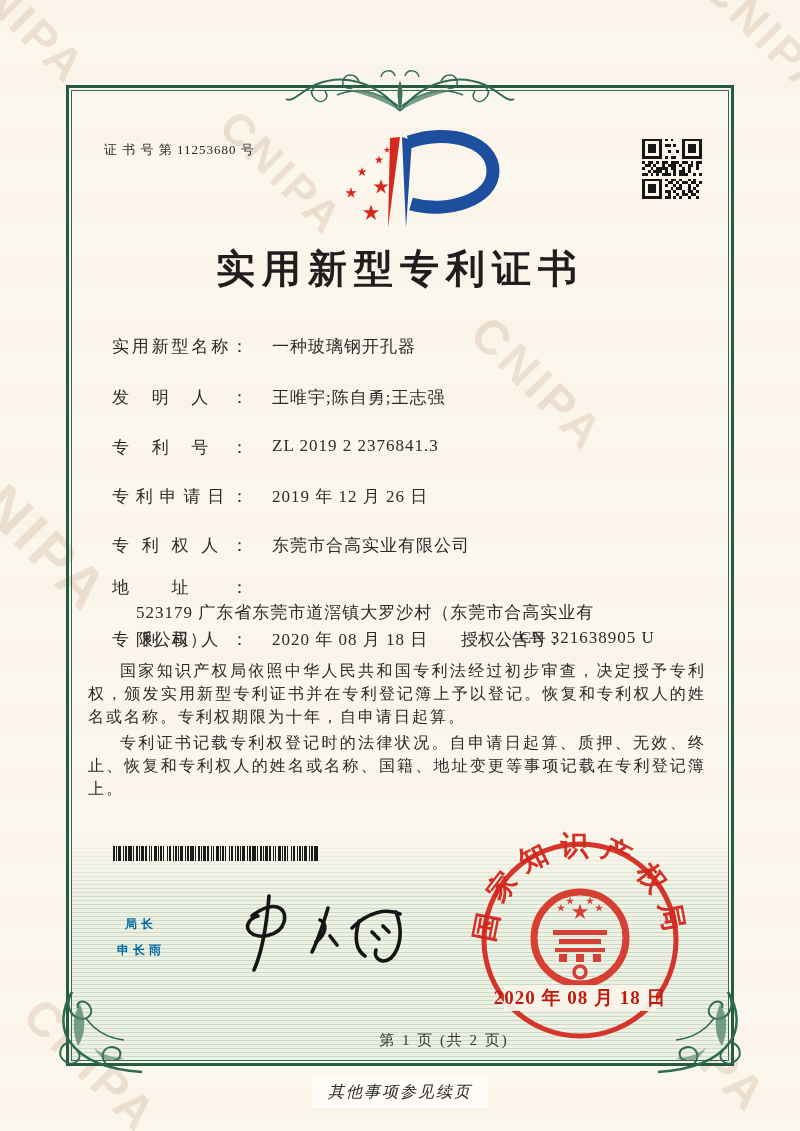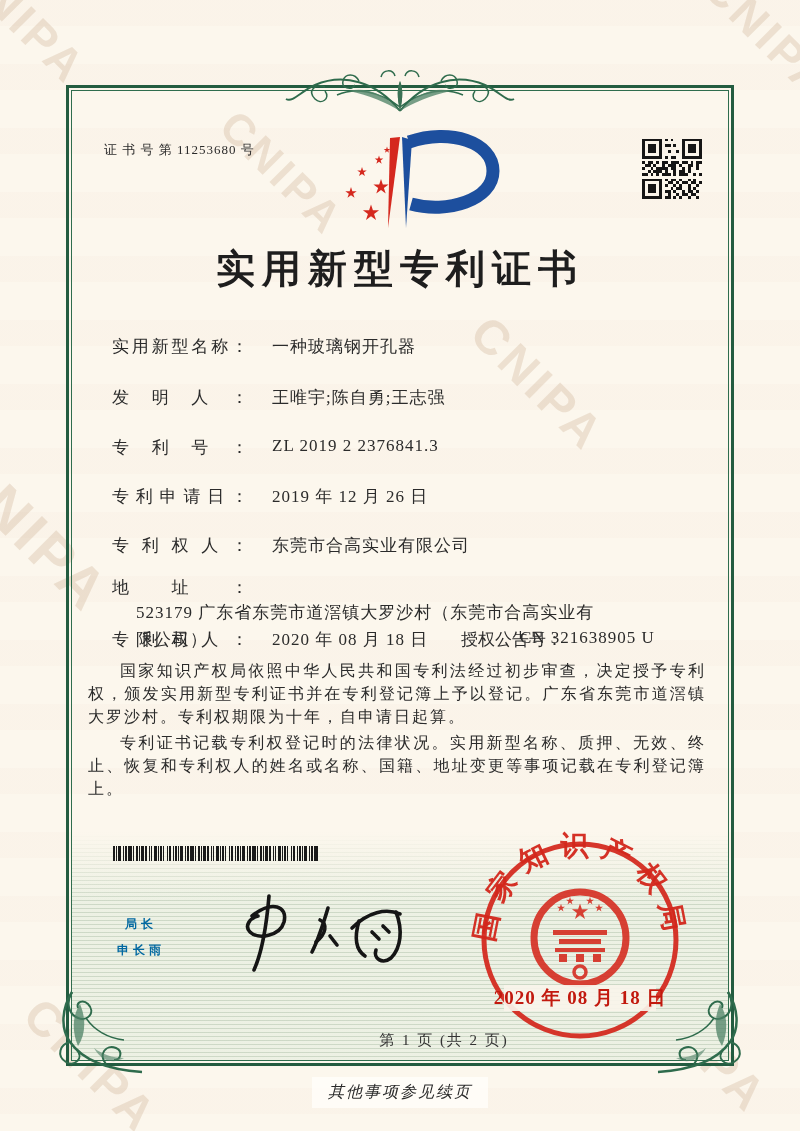--- a/index.html
+++ b/index.html
@@ -183,22 +183,22 @@
 <div class="row" style="top:576px">
   <span class="lbl">地址：</span><span class="val addr">523179 广东省东莞市道滘镇大罗沙村（东莞市合高实业有限公司）</span>
 </div>
 <div class="row" style="top:628px">
   <span class="lbl">专利权人：</span><span class="val">2020 年 08 月 18 日</span>
   <span class="lbl2 grant-no-lbl">授权公告号：</span>
   <span class="grant-no-val">CN 321638905 U</span>
 </div>
 
 <div class="paras">
-  <p>国家知识产权局依照中华人民共和国专利法经过初步审查，决定授予专利权，颁发实用新型专利证书并在专利登记簿上予以登记。广东省东莞市道滘镇大罗沙村。专利权期限为十年，自申请日起算。</p>
-  <p>专利证书记载专利权登记时的法律状况。实用新型名称、质押、无效、终止、恢复和专利权人的姓名或名称、国籍、地址变更等事项记载在专利登记簿上。</p>
+  <p>国家知识产权局依照中华人民共和国专利法经过初步审查，决定授予专利权，颁发实用新型专利证书并在专利登记簿上予以登记。恢复和专利权人的姓名或名称。专利权期限为十年，自申请日起算。</p>
+  <p>专利证书记载专利权登记时的法律状况。自申请日起算、质押、无效、终止、恢复和专利权人的姓名或名称、国籍、地址变更等事项记载在专利登记簿上。</p>
 </div>
 
 <svg class="barcode" width="205" height="15" viewBox="0 0 205 15">
   <path d="M0 7.5 H205" stroke="#1a1a1a" stroke-width="15" stroke-dasharray="2 1 1 1 3 2 1 1 2 1 4 1 1 2 2 1 1 1 3 1 2 2 1 1 1 2 3 1 1 1 2 1 1 3 1 1 2 2 1 1"></path>
 </svg>
 
 <div class="signer">
   <div>局长</div>
   <div>申长雨</div>
 </div>

